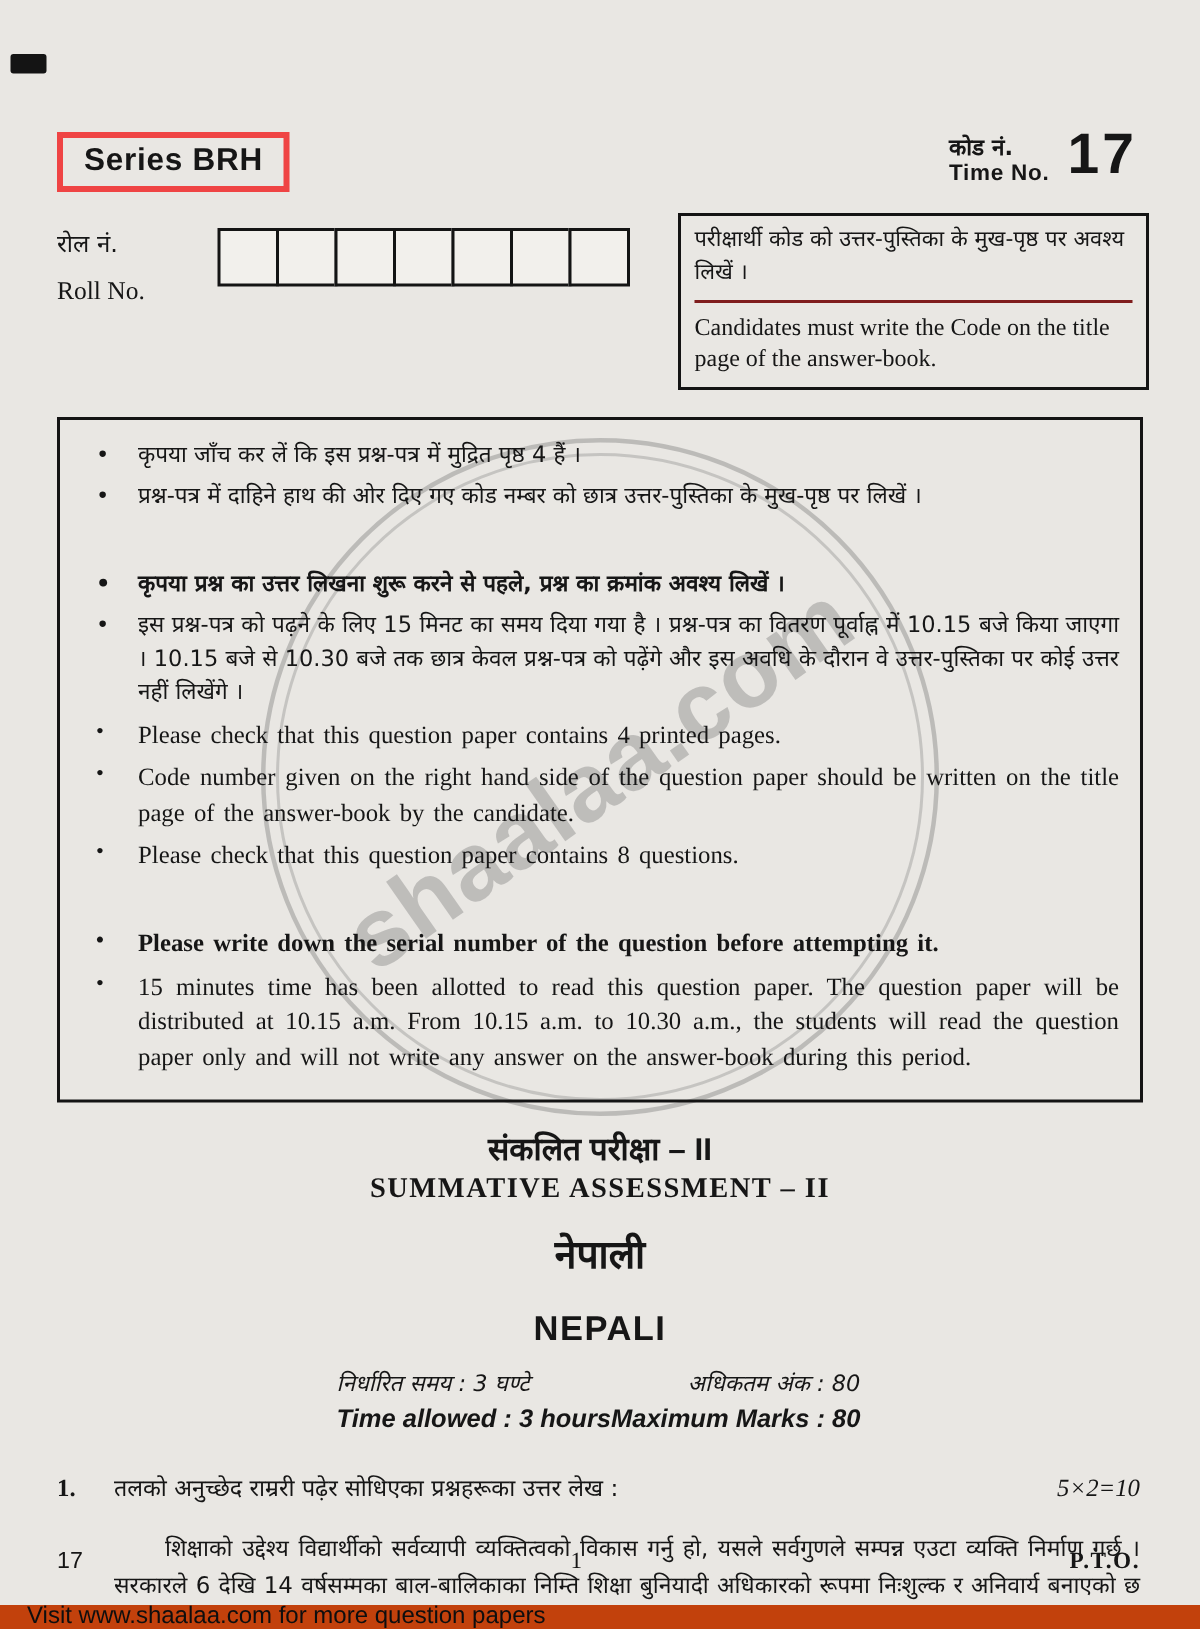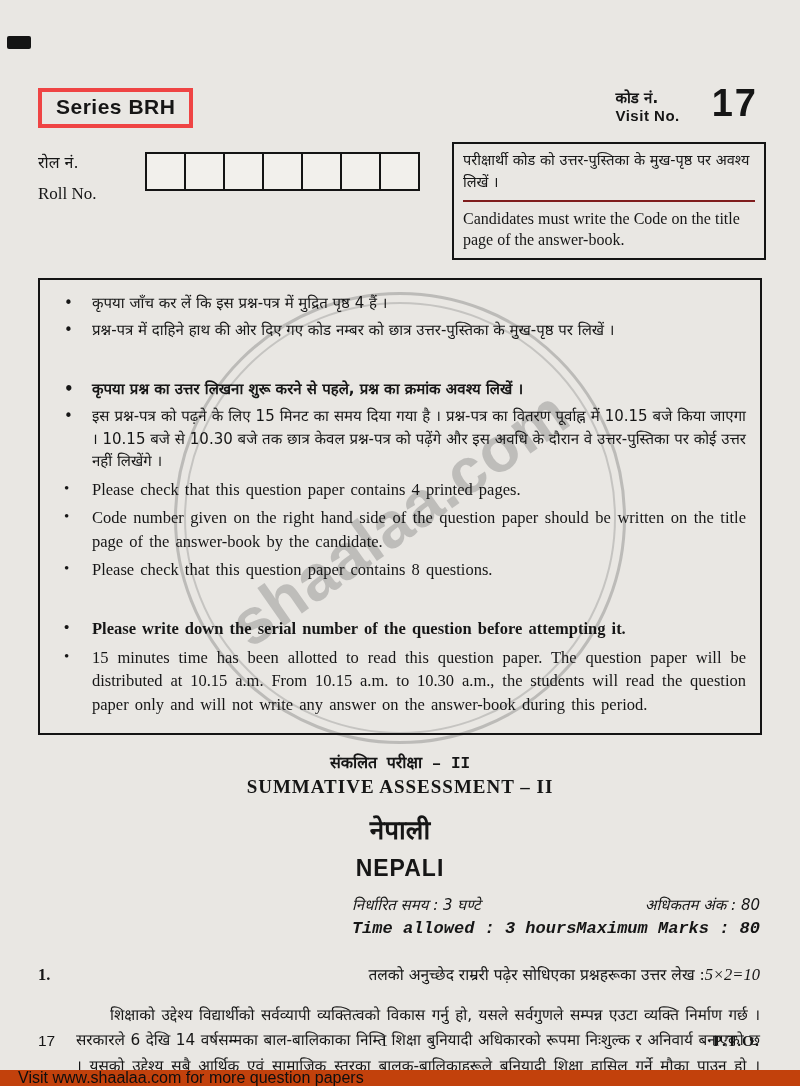--- a/index.html
+++ b/index.html
@@ -34,21 +34,21 @@
     color:rgba(120,120,120,0.38);
     font-family:"Liberation Sans", sans-serif;
     white-space:nowrap;
   }
 
   .content { position:relative; z-index:1; }
 
   
   .top-row { display:flex; justify-content:space-between; align-items:flex-start; padding:88px 42px 0 38px; }
   .series-box { border:4px solid #ef4444; padding:3px 14px 5px; font-weight:bold; font-size:21px; letter-spacing:0.5px; }
-  .code-area { display:flex; align-items:flex-start; gap:32px; }
+  .code-area { display:flex; align-items:flex-start; gap:12px; }
   .code-labels { line-height:1.15; text-align:left; padding-top:2px; }
   .code-label-hi { font-family:"DejaVu Sans", sans-serif; font-weight:bold; font-size:15px; }
   .code-label-en { font-weight:bold; font-size:15px; letter-spacing:0.5px; }
   .code-number { font-weight:bold; font-size:38px; line-height:1; letter-spacing:2px; margin-top:-4px; }
 
   
   .roll-row { display:flex; justify-content:space-between; align-items:flex-start; padding:14px 34px 0 38px; }
   .roll-left { display:flex; gap:48px; align-items:flex-start; padding-top:6px;justify-content:flex-end; }
   .roll-labels { line-height:1.9; }
   .roll-label-hi { font-family:"DejaVu Sans", sans-serif; font-size:16px; }
@@ -64,36 +64,36 @@
   .instructions { margin:18px 38px 0; border:2px solid #141414; padding:12px 14px 12px 12px; }
   .instructions ul { list-style:none; }
   .instructions li { position:relative; padding-left:40px; margin-bottom:5px; text-align:justify; }
   .instructions li::before { content:"•"; position:absolute; left:12px; top:0; font-size:15px; }
   .ins-hi { font-family:"DejaVu Sans", sans-serif; font-size:15px; line-height:1.5; }
   .ins-en { font-family:"Liberation Serif", serif; font-size:16.5px; line-height:1.42; word-spacing:2px; }
   .bold { font-weight:bold;margin-top:36px; }
 
   
   .titles { text-align:center; margin-top:16px; }
-  .title-exam-hi { font-family:Liberation Mono, monospace; font-weight:bold; font-size:16px; }
+  .title-exam-hi { font-family:Liberation Sans, sans-serif; font-weight:bold; font-size:21px; }
   .title-exam-en { font-family:"Liberation Serif", serif; font-weight:bold; font-size:19px; letter-spacing:1px; margin-top:3px; }
   .title-subject-hi { font-family:"DejaVu Sans", sans-serif; font-weight:bold; font-size:26px; margin-top:13px; }
-  .title-subject-en { font-weight:bold; font-size:23px; letter-spacing:1px; margin-top:8px; }
-
-  
-  .meta-row { display:flex; justify-content:flex-end; padding:12px 40px 0 38px; }
+  .title-subject-en { font-weight:bold; font-size:23px; letter-spacing:1px; margin-top:19px; }
+
+  
+  .meta-row { display:flex; justify-content:center; padding:12px 40px 0 38px; }
   .meta-hi { font-family:"DejaVu Sans", sans-serif; font-style:italic; font-size:15px; line-height:1.55; }
-  .meta-en { font-family:Liberation Mono, monospace; font-style:italic; font-weight:bold; font-size:17px; line-height:1.4; }
+  .meta-en { font-family:Liberation Sans, sans-serif; font-style:italic; font-weight:bold; font-size:17px; line-height:1.4; }
   .meta-right { text-align:right; }
 
   
   .question { margin:22px 40px 0 38px; }
   .q-head { display:flex; align-items:baseline; font-family:"DejaVu Sans", sans-serif; font-size:15.5px; }
   .q-num { font-weight:bold; width:38px; flex:none; font-family:"Liberation Serif", serif; font-size:16.5px; }
-  .q-prompt { flex:1;text-align:right; }
+  .q-prompt { flex:1; }
   .q-marks { font-family:"Liberation Serif", serif; font-style:italic; font-size:16.5px; flex:none; }
   .passage { margin:18px 0 0 38px; font-family:"DejaVu Sans", sans-serif; font-size:15.3px; line-height:1.65; text-align:justify; text-indent:34px; }
 
   
   .footer-row { position:absolute; left:38px; right:40px; bottom:36px; display:flex; justify-content:space-between; align-items:baseline; font-size:15.5px; z-index:1; }
   .footer-left { font-family:"Liberation Sans", sans-serif; }
   .footer-center { font-family:"Liberation Serif", serif; }
   .footer-right { font-family:"Liberation Serif", serif; font-weight:bold; letter-spacing:1px; }
 
   .bottom-strip { position:absolute; left:0; right:0; bottom:0; height:16px; background:#c2410c; display:flex; align-items:center; padding-left:18px; font-size:16px; color:#0e0e0e; z-index:2; }
@@ -109,21 +109,21 @@
     <span class="wm-text">shaalaa.com</span>
   </div>
 
   <div class="content">
 
     <div class="top-row">
       <div class="series-box">Series BRH</div>
       <div class="code-area">
         <div class="code-labels">
           <div class="code-label-hi">कोड नं.</div>
-          <div class="code-label-en">Visit No.</div>
+          <div class="code-label-en">Time No.</div>
         </div>
         <div class="code-number">17</div>
       </div>
     </div>
 
     <div class="roll-row">
       <div class="roll-left">
         <div class="roll-labels">
           <div class="roll-label-hi">रोल नं.</div>
           <div class="roll-label-en">Roll No.</div>

